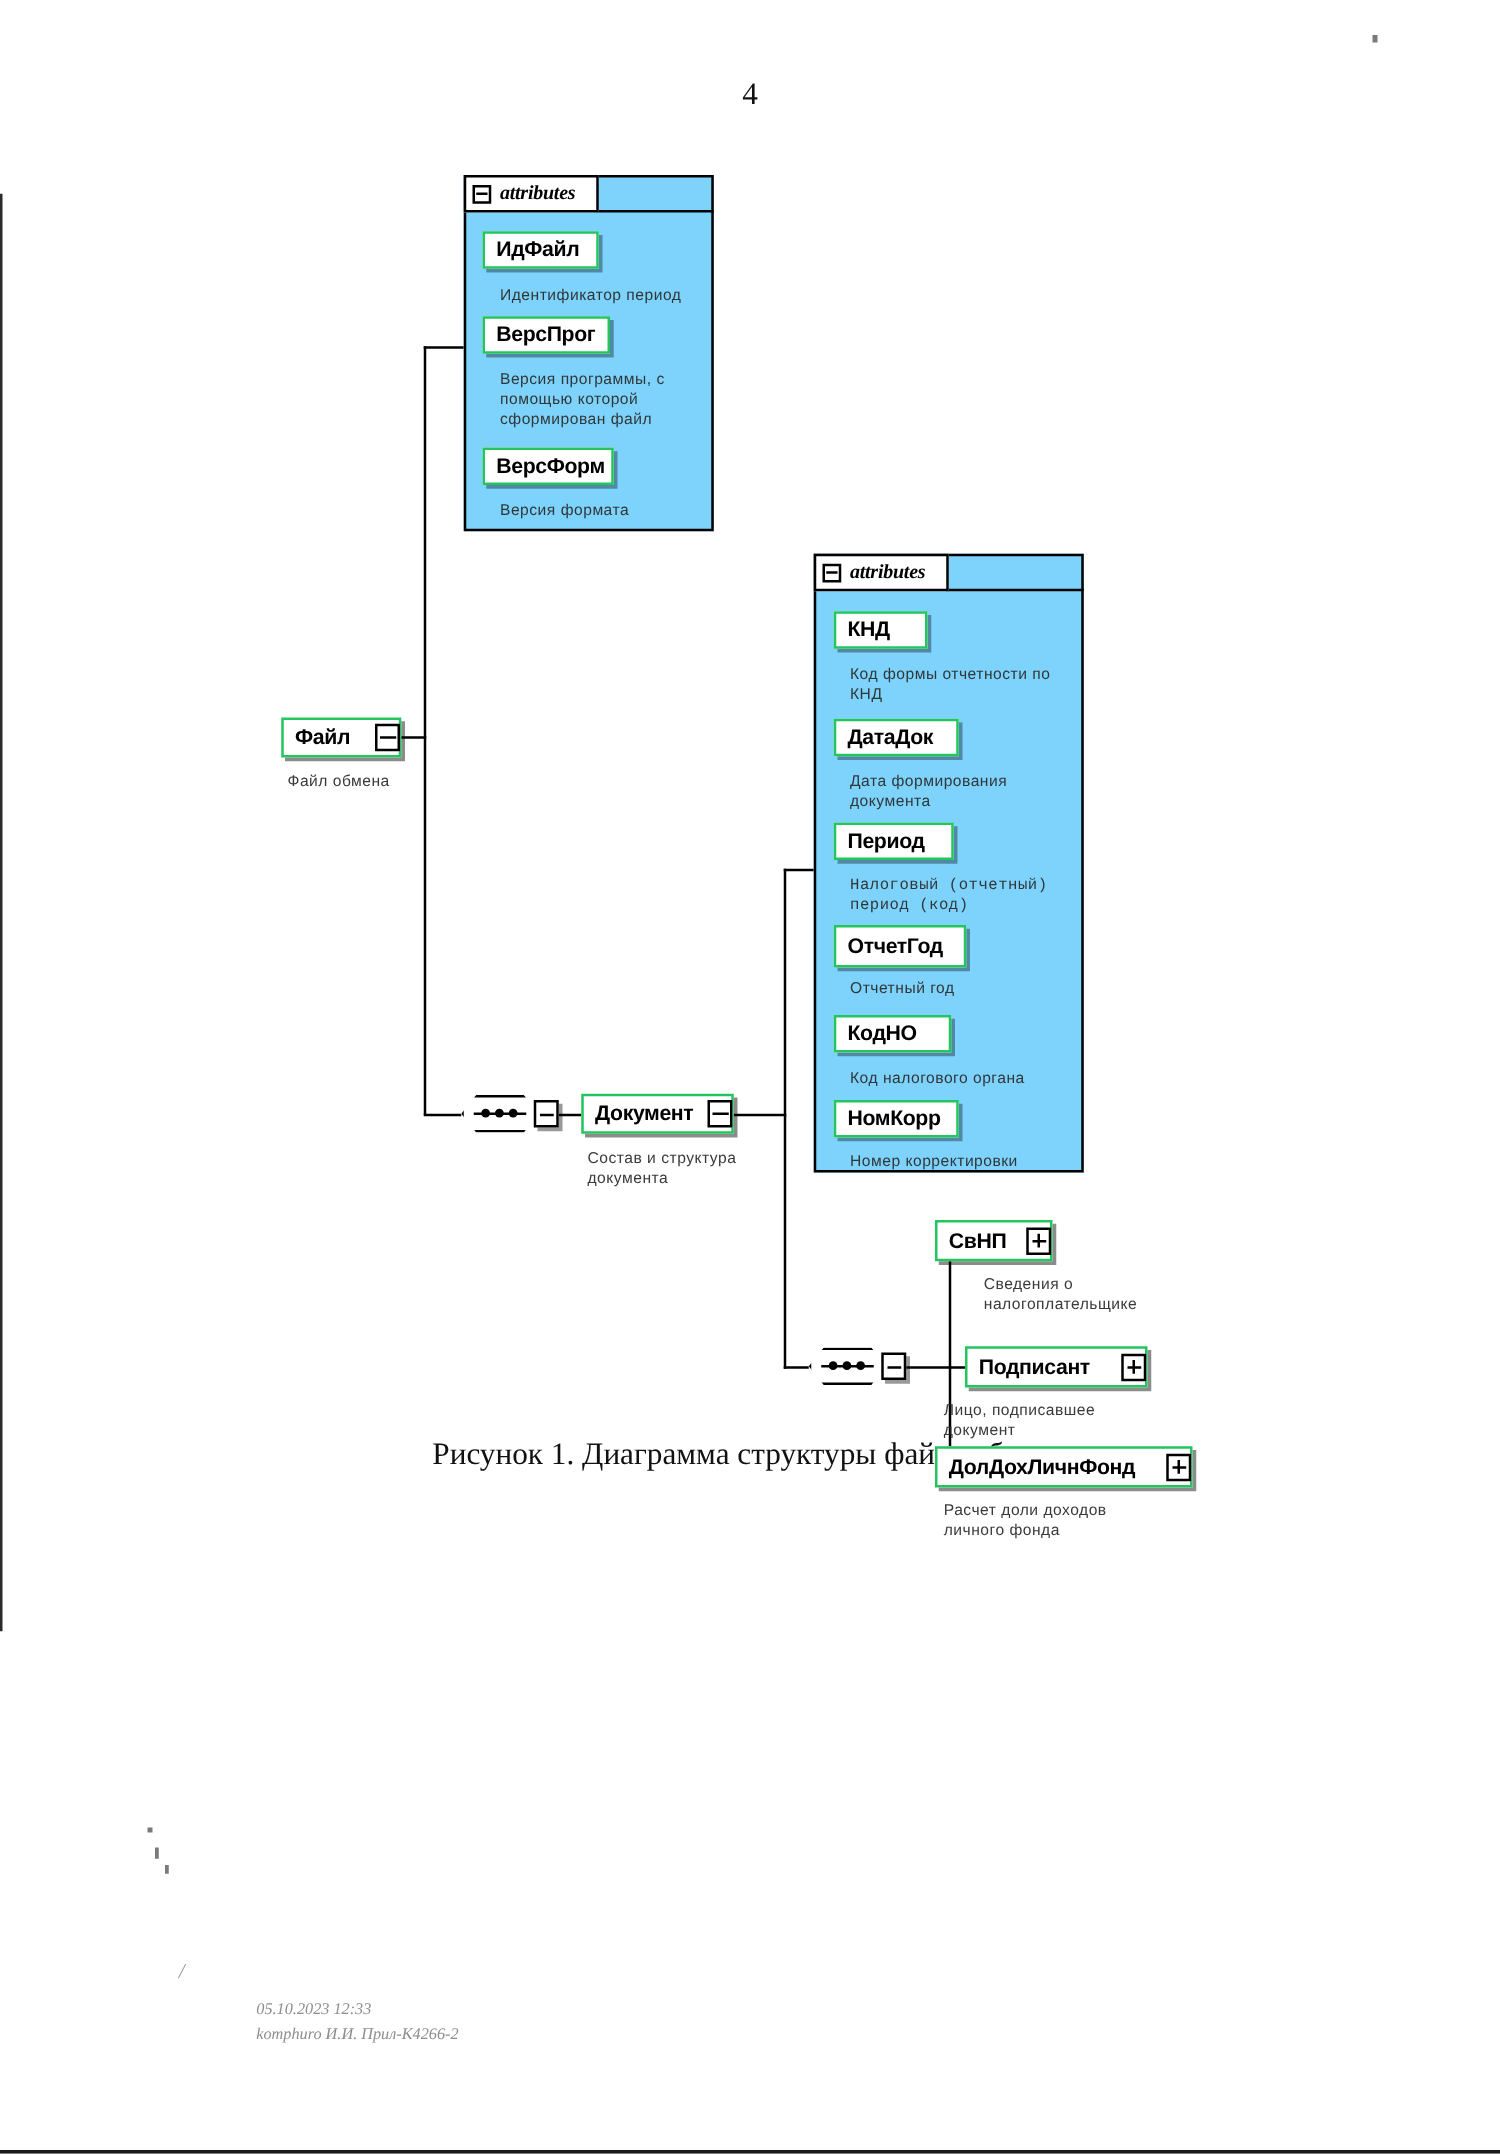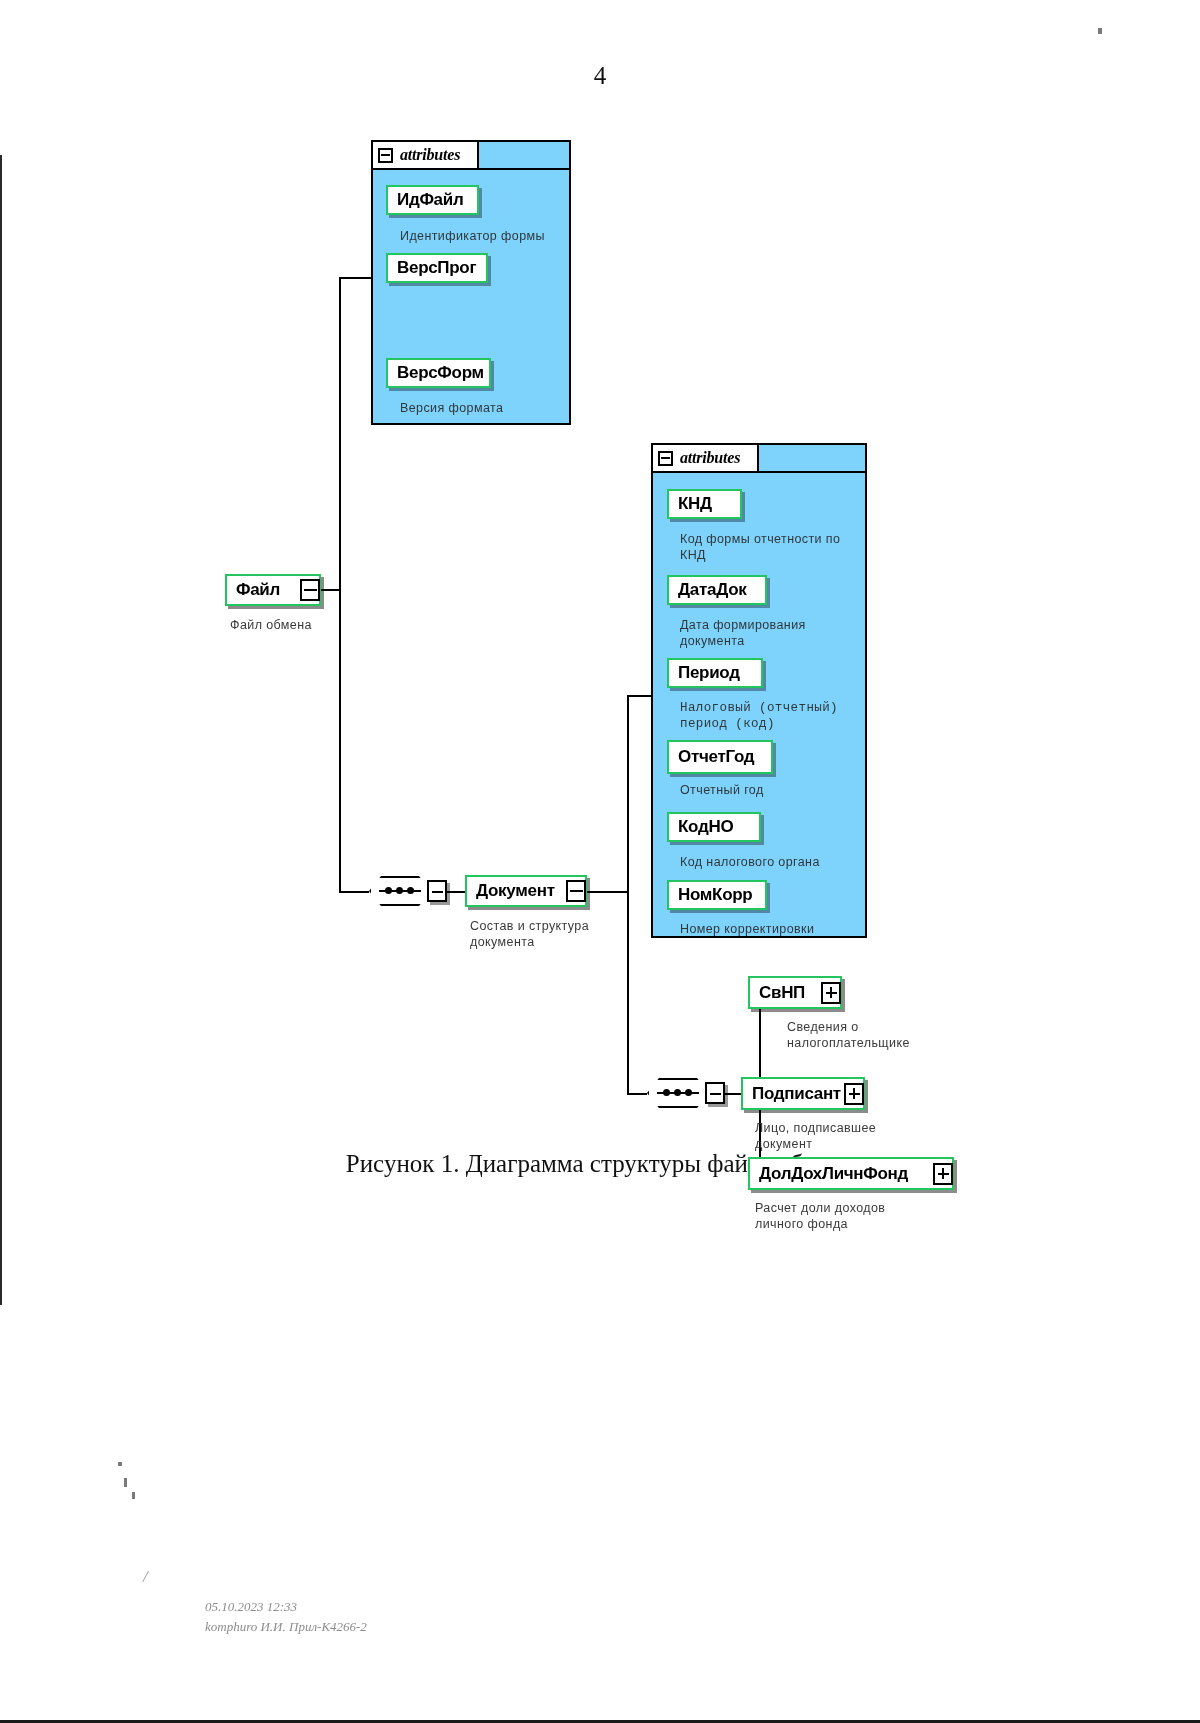--- a/index.html
+++ b/index.html
@@ -177,25 +177,28 @@
       <span class="minus-glyph"></span>
       <span class="attr-tab-label">attributes</span>
     </div>
   </div>
 
   <div class="ln h" style="left:477px;top:168px;width:94px;"></div>
 
   <div class="node attr-item" style="left:386px;top:185px;width:93px;height:30px;">
     <span class="node-label">ИдФайл</span>
   </div>
-  <div class="caption" style="left:400px;top:228px;width:175px;">Идентификатор формы</div>
+  <div class="caption" style="left:400px;top:228px;width:175px;">Идентификатор период</div>
 
   <div class="node attr-item" style="left:386px;top:253px;width:102px;height:30px;">
     <span class="node-label">ВерсПрог</span>
   </div>
+  <div class="caption" style="left:400px;top:295px;width:175px;">Версия программы, с
+помощью которой
+сформирован файл</div>
 
   <div class="node attr-item" style="left:386px;top:358px;width:105px;height:30px;">
     <span class="node-label">ВерсФорм</span>
   </div>
   <div class="caption" style="left:400px;top:400px;width:175px;">Версия формата</div>
 
   <div class="node" style="left:225px;top:574px;width:96px;height:32px;">
     <span class="node-label">Файл</span>
     <span class="expander minus-band"></span>
   </div>
@@ -267,21 +270,21 @@
     <div class="seqbox"></div>
   </div>
 
   <div class="node" style="left:748px;top:976px;width:94px;height:33px;">
     <span class="node-label">СвНП</span>
     <span class="expander plus"></span>
   </div>
   <div class="caption" style="left:755px;top:1019px;width:200px;margin-left:32px;">Сведения о
 налогоплательщике</div>
 
-  <div class="node" style="left:741px;top:1077px;width:124px;height:33px;">
+  <div class="node" style="left:772px;top:1077px;width:146px;height:33px;">
     <span class="node-label">Подписант</span>
     <span class="expander plus"></span>
   </div>
   <div class="caption" style="left:755px;top:1120px;width:200px;">Лицо, подписавшее
 документ</div>
 
   <div class="node" style="left:748px;top:1157px;width:206px;height:33px;">
     <span class="node-label">ДолДохЛичнФонд</span>
     <span class="expander plus"></span>
   </div>

